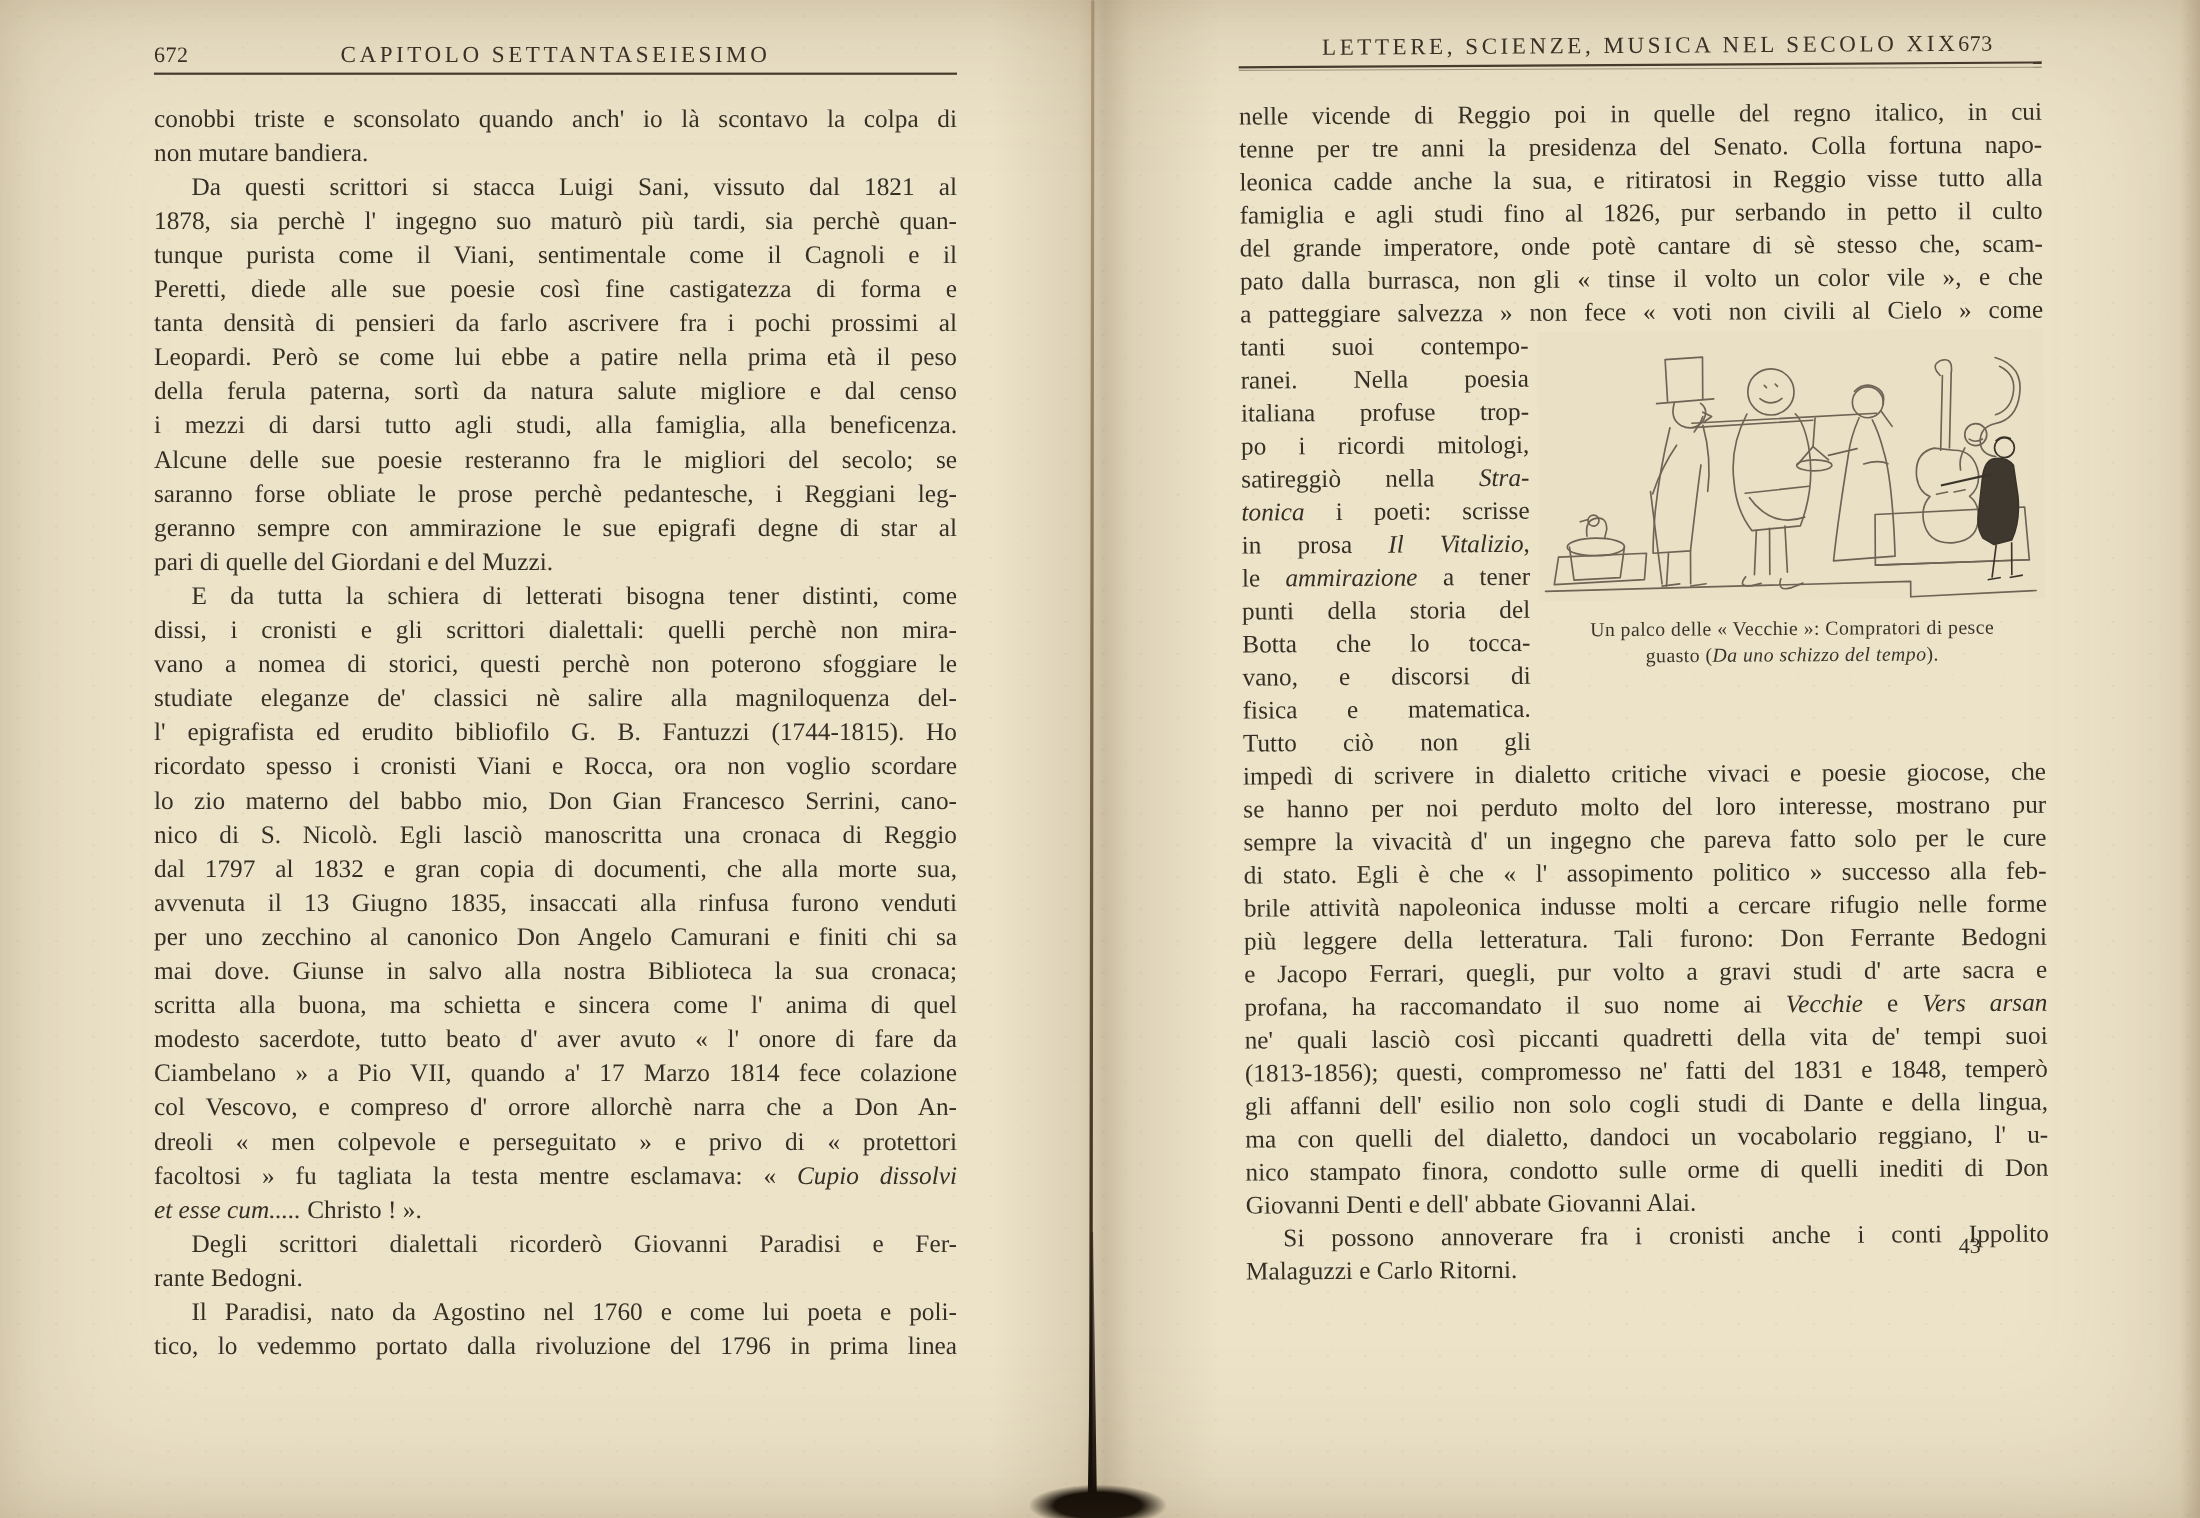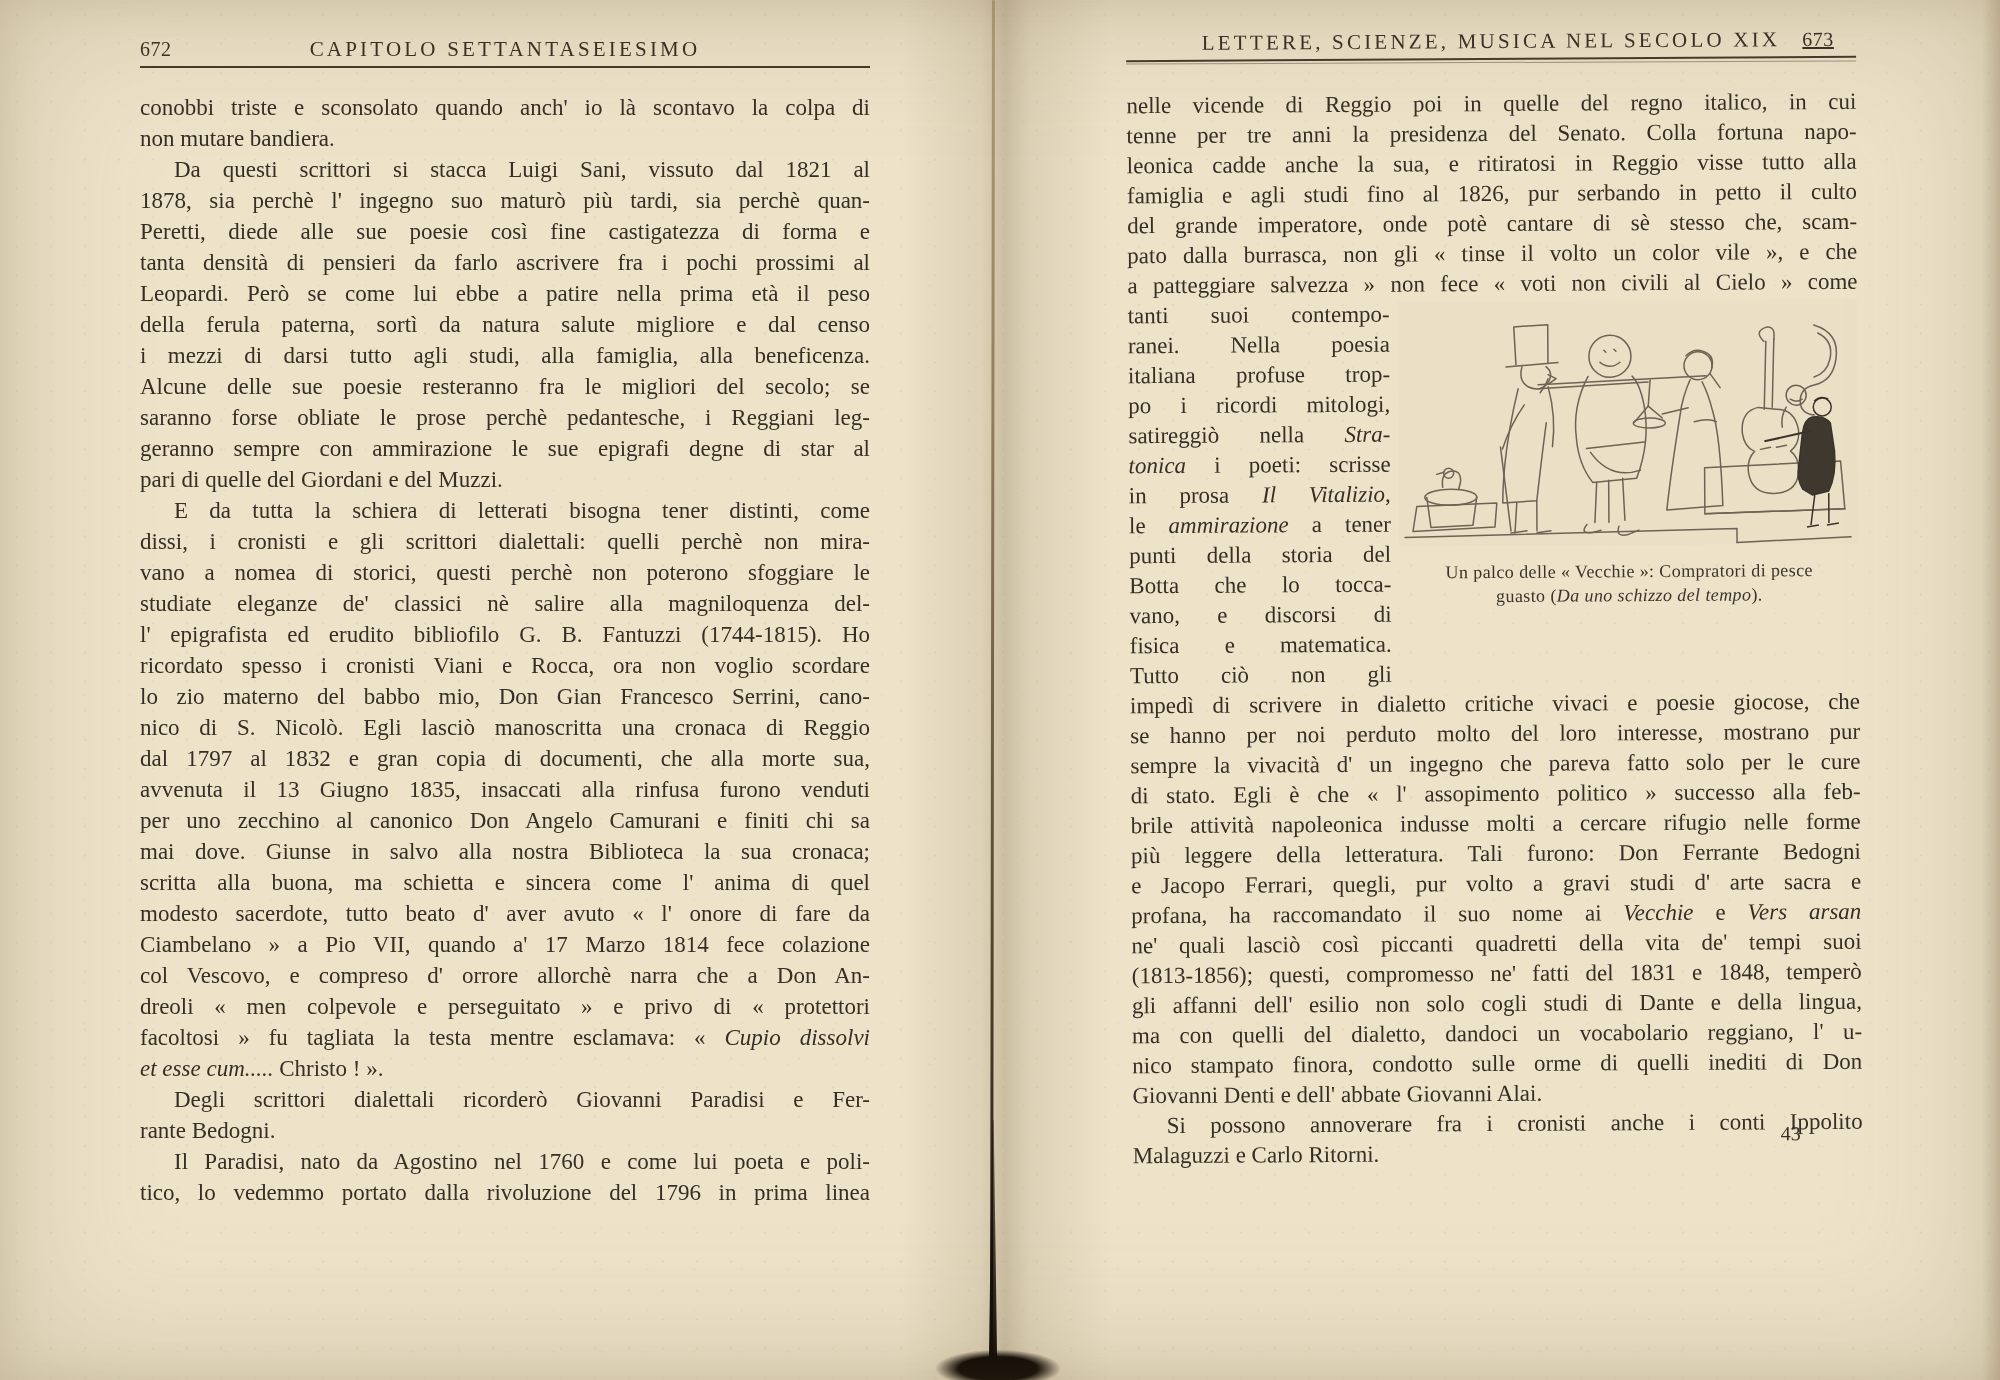--- a/index.html
+++ b/index.html
@@ -34,21 +34,21 @@
     clip-path:polygon(45% 0, 55% 0, 80% 100%, 20% 100%);
     background:linear-gradient(to bottom, rgba(40,26,12,.5), #0d0805);}
   #spine-blob{position:absolute;left:936px;top:1350px;width:124px;height:30px;
     background:radial-gradient(ellipse at 50% 62%, #0d0905 0%, #0d0905 45%, rgba(13,9,5,0) 72%);}
   
   .page{position:absolute;width:730px;}
   #page-left{left:140px;top:36px;}
   #page-right{left:1130px;top:28px;transform:rotate(-0.35deg);transform-origin:50% 50%;height:1340px;}
   .hdr{display:flex;align-items:baseline;height:26px;line-height:26px;}
   .pgnum{width:90px;font-size:20px;letter-spacing:.5px;}
-  .pgnum-r{text-align:center;text-decoration:underline;}
+  .pgnum-r{text-align:left;}
   .hdr-spacer{width:90px;}
   .runtitle{flex:1;text-align:center;font-size:21px;letter-spacing:3.2px;white-space:nowrap;}
   .rule{border-top:2px solid #44392c;margin-top:4px;}
   .rule-r::after{content:"";display:block;height:1px;background:rgba(67,57,44,.45);
     margin-top:2px;transform:rotate(0.12deg);}
   .pbody{margin-top:24px;}
   #page-right .pbody{margin-top:26px;}
   .tl{font-size:23px;line-height:31px;height:31px;
     text-align:justify;text-align-last:justify;white-space:normal;}
   #page-right .tl{line-height:30px;height:30px;}
@@ -73,20 +73,21 @@
     <span class="pgnum">672</span>
     <span class="runtitle">CAPITOLO SETTANTASEIESIMO</span>
     <span class="hdr-spacer"></span>
   </header>
   <div class="rule"></div>
   <div class="pbody">
       <div class="tl"><span>conobbi triste e sconsolato quando anch' io là scontavo la colpa di</span></div>
       <div class="tl end"><span>non mutare bandiera.</span></div>
       <div class="tl ind"><span>Da questi scrittori si stacca Luigi Sani, vissuto dal 1821 al</span></div>
       <div class="tl"><span>1878, sia perchè l' ingegno suo maturò più tardi, sia perchè quan-</span></div>
+      <div class="tl"><span>tunque purista come il Viani, sentimentale come il Cagnoli e il</span></div>
       <div class="tl"><span>Peretti, diede alle sue poesie così fine castigatezza di forma e</span></div>
       <div class="tl"><span>tanta densità di pensieri da farlo ascrivere fra i pochi prossimi al</span></div>
       <div class="tl"><span>Leopardi. Però se come lui ebbe a patire nella prima età il peso</span></div>
       <div class="tl"><span>della ferula paterna, sortì da natura salute migliore e dal censo</span></div>
       <div class="tl"><span>i mezzi di darsi tutto agli studi, alla famiglia, alla beneficenza.</span></div>
       <div class="tl"><span>Alcune delle sue poesie resteranno fra le migliori del secolo; se</span></div>
       <div class="tl"><span>saranno forse obliate le prose perchè pedantesche, i Reggiani leg-</span></div>
       <div class="tl"><span>geranno sempre con ammirazione le sue epigrafi degne di star al</span></div>
       <div class="tl end"><span>pari di quelle del Giordani e del Muzzi.</span></div>
       <div class="tl ind"><span>E da tutta la schiera di letterati bisogna tener distinti, come</span></div>

